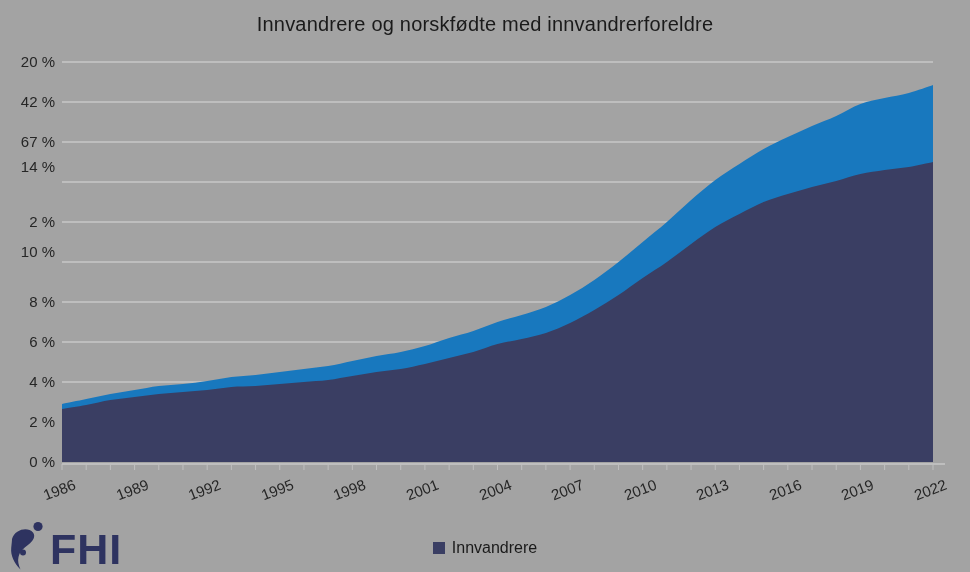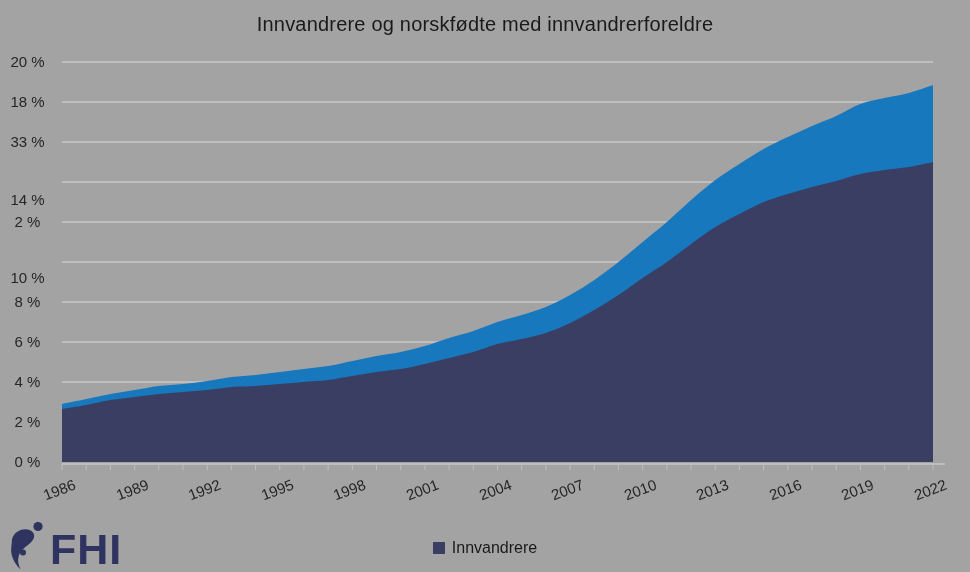--- a/index.html
+++ b/index.html
@@ -6,21 +6,21 @@
   .page{
     position:relative;width:970px;height:572px;background:#a3a3a3;
     font-family:"Liberation Sans",sans-serif;overflow:hidden;
   }
   .chart-title{
     position:absolute;left:0;top:13px;width:970px;text-align:center;
     font-size:20px;color:#1a1a1a;letter-spacing:0.2px;
   }
   #chart-svg{position:absolute;left:0;top:0;}
   .y-labels span{
-    position:absolute;right:915px;width:55px;text-align:center;
+    position:absolute;right:915px;width:55px;text-align:right;
     font-size:15px;color:#262626;white-space:nowrap;
   }
   .x-labels span{
     position:absolute;font-size:15px;color:#262626;white-space:nowrap;
     transform:translate(-58%,0) rotate(-21deg);
   }
   .legend{
     position:absolute;left:0;top:537px;width:970px;height:22px;
     display:flex;justify-content:center;align-items:center;gap:44px;
   }
@@ -91,25 +91,25 @@
         <line x1="933" x2="933" y1="464" y2="470" stroke="#BFBFBF" stroke-width="1"></line>
       </g>
   </svg>
 
   <div class="y-labels" id="y-labels">
       <span style="top: 453px;">0 %</span>
       <span style="top: 413px;">2 %</span>
       <span style="top: 373px;">4 %</span>
       <span style="top: 333px;">6 %</span>
       <span style="top: 293px;">8 %</span>
-      <span style="top: 269px;">10 %</span>
+      <span style="top: 243px;">10 %</span>
       <span style="top: 213px;">2 %</span>
-      <span style="top: 191px;">14 %</span>
-      <span style="top: 133px;">33 %</span>
-      <span style="top: 93px;">18 %</span>
+      <span style="top: 158px;">14 %</span>
+      <span style="top: 133px;">67 %</span>
+      <span style="top: 93px;">42 %</span>
       <span style="top: 53px;">20 %</span>
     </div>
   <div class="x-labels" id="x-labels">
       <span style="left: 62px; top: 481px;">1986</span>
       <span style="left: 134.583px; top: 481px;">1989</span>
       <span style="left: 207.167px; top: 481px;">1992</span>
       <span style="left: 279.75px; top: 481px;">1995</span>
       <span style="left: 352.333px; top: 481px;">1998</span>
       <span style="left: 424.917px; top: 481px;">2001</span>
       <span style="left: 497.5px; top: 481px;">2004</span>

